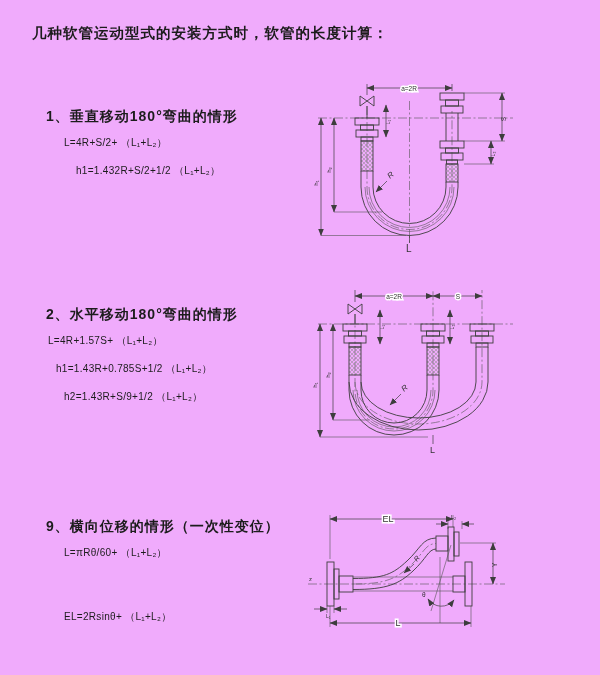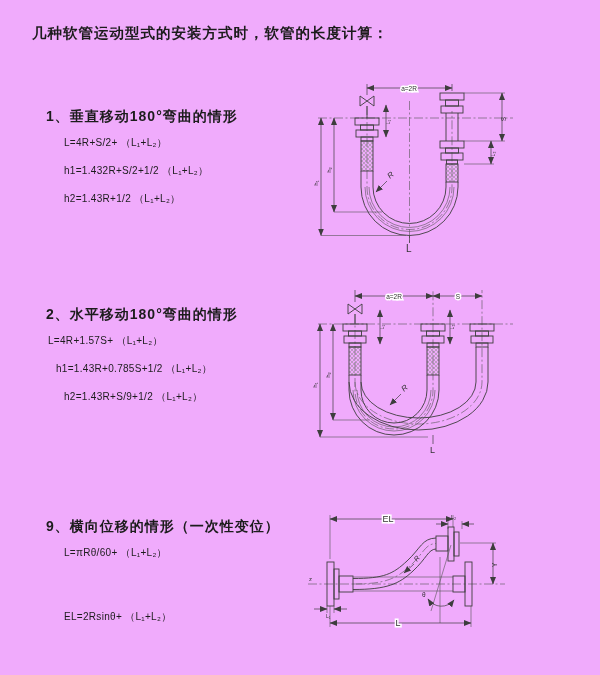--- a/index.html
+++ b/index.html
@@ -19,22 +19,21 @@
 </style>
 </head>
 <body>
 
 <div id="page">
 
   <div class="abs doc-title">几种软管运动型式的安装方式时，软管的长度计算：</div>
 
   <div class="abs sec-heading" style="left:46px;top:108px">1、垂直移动180°弯曲的情形</div>
   <div class="abs formula" style="left:64px;top:136px">L=4R+S/2+ （L₁+L₂）</div>
-  <div class="abs formula" style="left:64px;top:164px">h1=1.432R+S/2+1/2 （L₁+L₂）</div>
-  <div class="abs formula" style="left:64px;top:192px">h2=1.43R+1/2 （L₁+L₂）</div>
+  <div class="abs formula" style="left:76px;top:164px">h1=1.432R+S/2+1/2 （L₁+L₂）</div>
 
   <div class="abs sec-heading" style="left:46px;top:306px">2、水平移动180°弯曲的情形</div>
   <div class="abs formula" style="left:48px;top:334px">L=4R+1.57S+ （L₁+L₂）</div>
   <div class="abs formula" style="left:56px;top:362px">h1=1.43R+0.785S+1/2 （L₁+L₂）</div>
   <div class="abs formula" style="left:64px;top:390px">h2=1.43R+S/9+1/2 （L₁+L₂）</div>
 
   <div class="abs sec-heading" style="left:46px;top:518px">9、横向位移的情形（一次性变位）</div>
   <div class="abs formula" style="left:64px;top:546px">L=πRθ/60+ （L₁+L₂）</div>
   <div class="abs formula" style="left:64px;top:610px">EL=2Rsinθ+ （L₁+L₂）</div>
 

